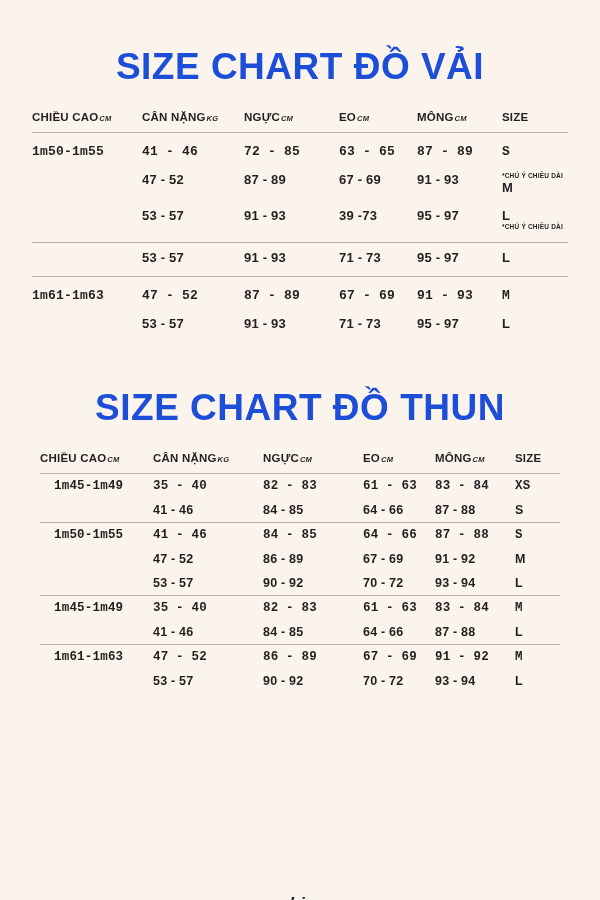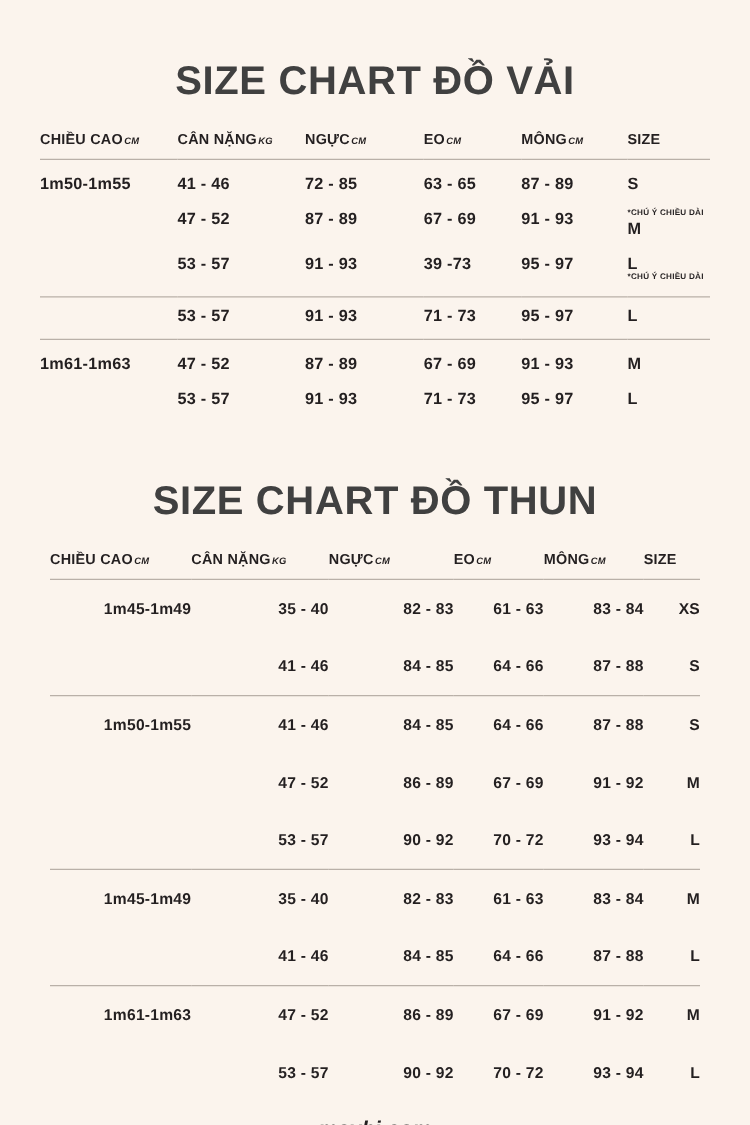--- a/index.html
+++ b/index.html
@@ -18,23 +18,23 @@
     width: 600px;
     height: 900px;
     position: relative;
     box-sizing: border-box;
     padding: 0 32px;
   }
 
   
   .chart-title {
     text-align: center;
-    color: #404040;
-    font-weight: bold;
-    font-size: 32px;
+    color: #1d4ed8;
+    font-weight: bold;
+    font-size: 37px;
     letter-spacing: 0.5px;
     line-height: 1;
   }
   #title-1 { margin-top: 48px; }
   #title-2 { margin-top: 52px; }
 
   
   table {
     width: 100%;
     border-collapse: collapse;
@@ -61,21 +61,21 @@
   }
   .hdr-row th { border-bottom: 1px solid #b9b0a8; }
 
   tbody td {
     font-size: 13px;
     font-weight: bold;
     padding: 6.5px 0;
     vertical-align: top;
     letter-spacing: 0.2px;
   }
-  tr.group-start > td { padding-top: 11px; }
+  tr.group-start > td { padding-top: 11px; font-family: Liberation Mono, monospace; }
   tr.group-end > td { padding-bottom: 11px; border-bottom: 1px solid #b9b0a8; }
   tr.last-row > td { border-bottom: none; }
 
   .note {
     display: block;
     font-size: 6.5px;
     font-weight: bold;
     letter-spacing: 0.2px;
     margin-bottom: 1px;
     color: #231f20;
@@ -91,21 +91,21 @@
 
   
   .tbl-2 { width: 520px; margin-left: auto; margin-right: auto; }
   .tbl-2 col.c0 { width: 113px; }
   .tbl-2 col.c1 { width: 110px; }
   .tbl-2 col.c2 { width: 100px; }
   .tbl-2 col.c3 { width: 72px; }
   .tbl-2 col.c4 { width: 80px; }
   .tbl-2 col.c5 { width: 45px; }
   .tbl-2 thead th { padding-bottom: 9px; }
-  .tbl-2 tbody td { font-size: 12.5px; padding: 16px 0; text-align: right; }
+  .tbl-2 tbody td { font-size: 12.5px; padding: 5px 0; }
   .tbl-2 .indent { padding-left: 14px; }
 
   .footer {
     position: absolute;
     left: 0;
     right: 0;
     bottom: 34px;
     text-align: center;
     font-size: 17px;
     font-weight: bold;

